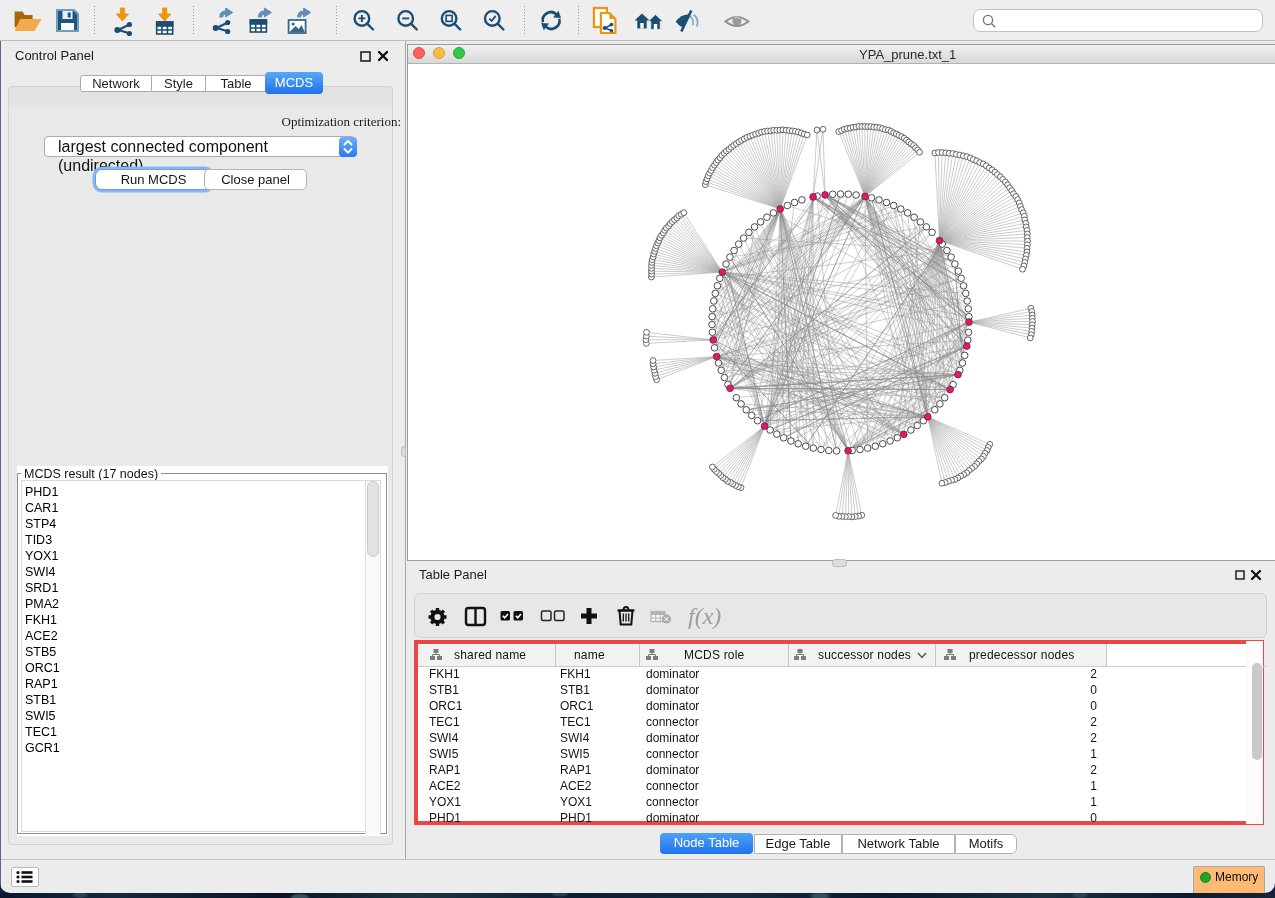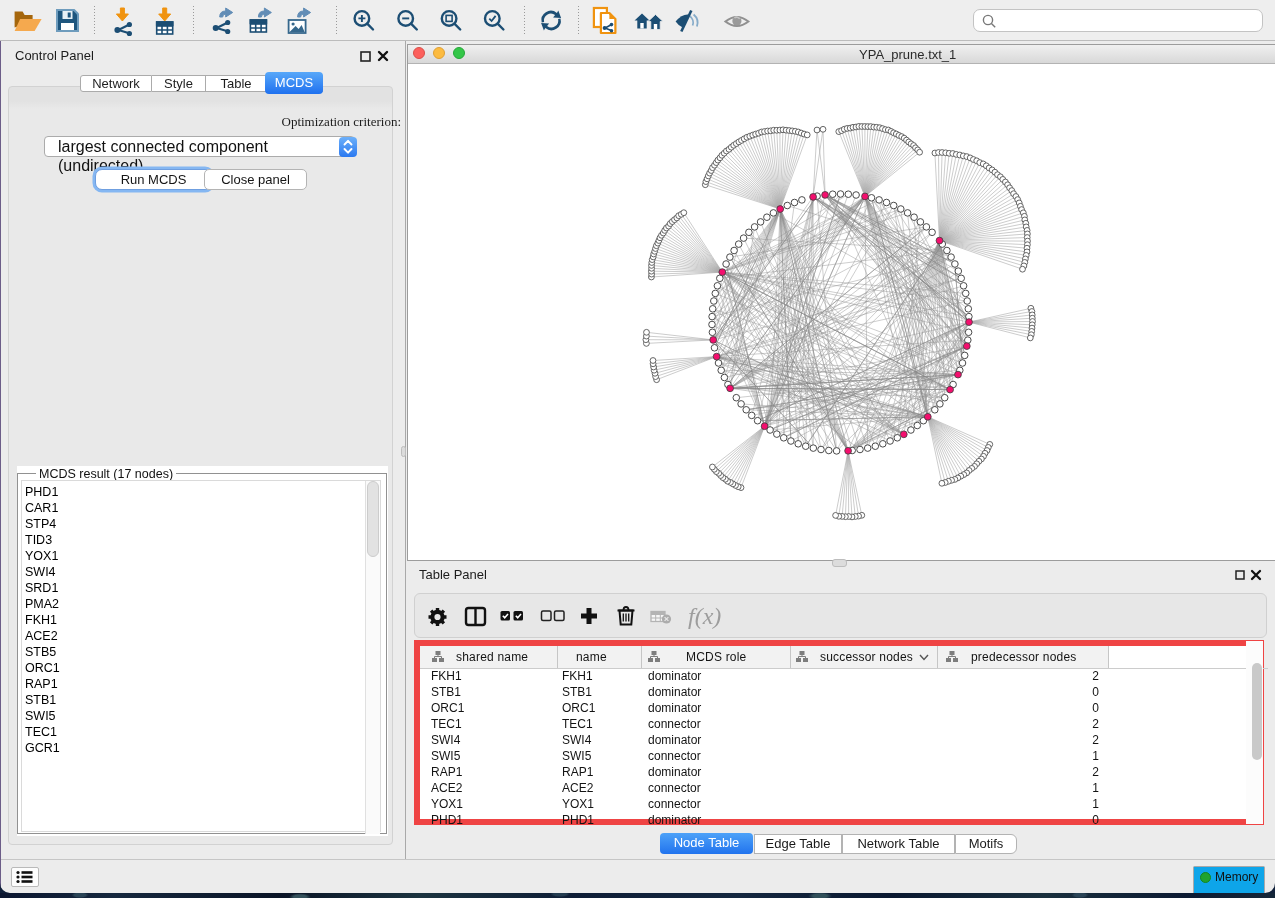--- a/index.html
+++ b/index.html
@@ -38,58 +38,58 @@
     border-radius:4px; font-size:16px; color:#111; line-height:19px; padding-left:13px; }
   #combo-btn { left:338.5px; top:137px; width:18px; height:20px; border-radius:4px;
     background:linear-gradient(180deg,#6cb0fa,#2b79f0); }
   .btn { position:absolute; height:21px; background:#fff; border:1px solid #b4b4b4; border-radius:5px;
     font-size:13px; color:#151515; text-align:center; line-height:19px; }
   #run-btn { left:95px; top:169px; width:117px; box-shadow:0 0 0 2.5px #85b7f2; border-color:#6f9fe0;border-radius:7px; }
   #close-btn { left:204px; top:169px; width:103px; }
   
   #fs-bg { left:17px; top:466px; width:371px; height:370px; background:#fff; }
   #fs-border { left:17px; top:473px; width:370px; height:361px; border:1px solid #919191; }
-  #fs-legend { left:36px; top:467px; background:#fff; padding:0 3px; font-size:12.5px; color:#111; }
+  #fs-legend { left:21px; top:467px; background:#fff; padding:0 3px; font-size:12.5px; color:#111; }
   #fs-list { left:21px; top:480px; width:360px; height:352px; background:#fff; border:1px solid #dadada; }
   #fs-items { left:25px; top:483.5px; font-size:12.5px; color:#000; line-height:16.05px; white-space:pre; }
   #fs-scroll { left:365px; top:481px; width:15px; height:353px; background:#fafafa; border-left:1px solid #e0e0e0; }
   #fs-thumb { left:367px; top:481px; width:12px; height:76px; background:#e2e2e2; border:1px solid #cccccc; border-radius:6px; }
   
   #vsplit { left:405px; top:41px; width:1px; height:818px; background:#a9a9a9; }
   #vhandle { left:400.5px; top:446px; width:5px; height:11px; background:#dcdcdc; border:1px solid #bdbdbd; border-radius:3px; }
   
   #netwin { left:407px; top:44px; width:868px; height:517px; background:#fff; border:1px solid #9c9c9c; border-right:none; }
   #nettitle { left:0; top:0; width:100%; height:19px; background:linear-gradient(180deg,#f0f0f0,#d8d8d8);
     border-bottom:1px solid #b3b3b3; }
   .light { position:absolute; top:1.6px; width:12px; height:12px; border-radius:50%; }
   #nettitle span { position:absolute; left:451px; top:2px; font-size:13px; color:#2a2a2a; }
   
   #hsplit-handle { left:832px; top:558.5px; width:15px; height:8px; background:#dcdcdc; border:1px solid #bdbdbd; border-radius:3px; }
   #tp-title { left:419px; top:567px; font-size:13px; color:#1c1c1c; }
   #tp-toolbar { left:414px; top:593px; width:853px; height:45px; background:#e7e7e7;
     border:1px solid #d0d0d0; border-radius:6px; }
-  #tbl { left:414px; top:640px; width:850px; height:185px; background:#fff; border:6px solid #ef4444; }
+  #tbl { left:414px; top:640px; width:850px; height:185px; background:#fff; border:4px solid #ef4444; }
   #tbl-head { position:absolute; left:0; top:0; width:100%; height:22px;
     font-size:12px; color:#141414; }
   #tbl-headbg { position:absolute; left:0; top:0; width:688px; height:22px; background:#f2f2f2; }
   #tbl-headline { position:absolute; left:0; top:22px; width:848px; height:1px; background:#cccccc; }
   .hsep { position:absolute; top:0; height:22px; width:1px; background:#c6c6c6; }
   .hlabel { position:absolute; top:4px; letter-spacing:0.2px; }
   .rowtxt { position:absolute; font-size:12px; color:#141414; line-height:16px; white-space:pre; }
   #tbl-scroll { left:1246px; top:641px; width:17px; height:183px; background:#fcfcfc; }
   #tbl-thumb { left:1252px; top:663px; width:10px; height:97px; background:#c9c9c9; border-radius:5px; }
   
   .btab { position:absolute; top:834px; height:20px; background:#fff; border:1px solid #b3b3b3;
     font-size:13px; color:#1a1a1a; text-align:center; line-height:18px; }
   #btab-sel { position:absolute; top:833px; left:660px; width:93px; height:21px; border-radius:4px;
     background:linear-gradient(180deg,#4da2f8,#2173ee); color:#fff; font-size:13px; text-align:center; line-height:20px; }
   
   #statusbar { left:1px; top:859px; width:1274px; height:34px; background:#ececec; border-top:1px solid #c6c6c6; }
   #hamburger { left:11px; top:867px; width:28px; height:20px; background:#fdfdfd; border:1px solid #b9b9b9; border-radius:2px; }
-  #memory { left:1193px; top:866px; width:72px; height:29px; background:#0ea5e9; border:1px solid #a9a9a9;
+  #memory { left:1193px; top:866px; width:72px; height:29px; background:#fdba74; border:1px solid #a9a9a9;
     border-radius:1.5px; font-size:12px; color:#111; }
   #memory .dot { position:absolute; left:6px; top:5px; width:11px; height:11px; border-radius:50%;
     background:#1fa32e; border:1px solid #14851f; }
   #memory .mtxt { position:absolute; left:21px; top:3px; }
 </style>
 </head>
 <body>
 <div id="toolbar" class="abs">
 <svg width="1275" height="41">
 

